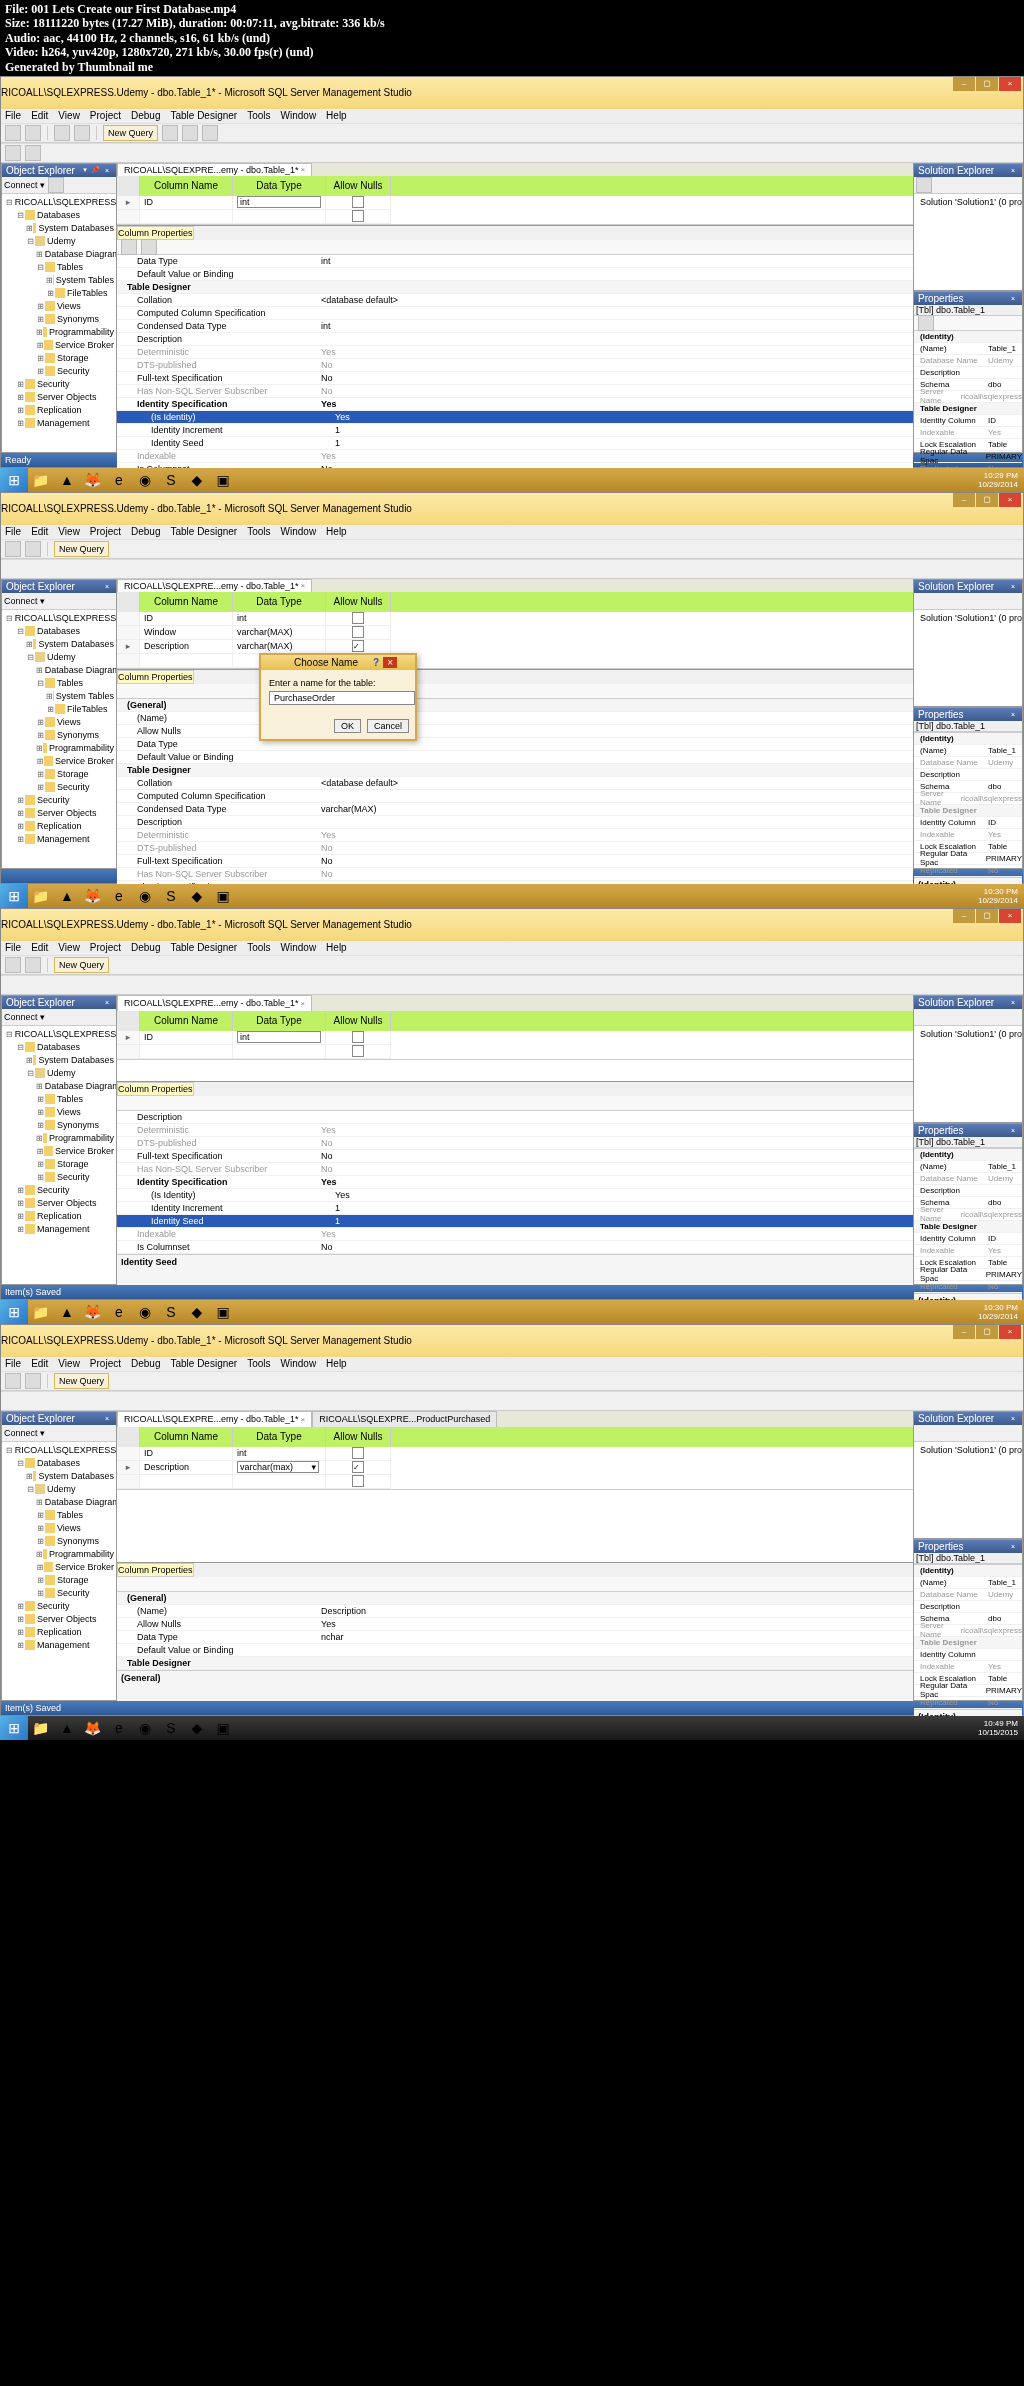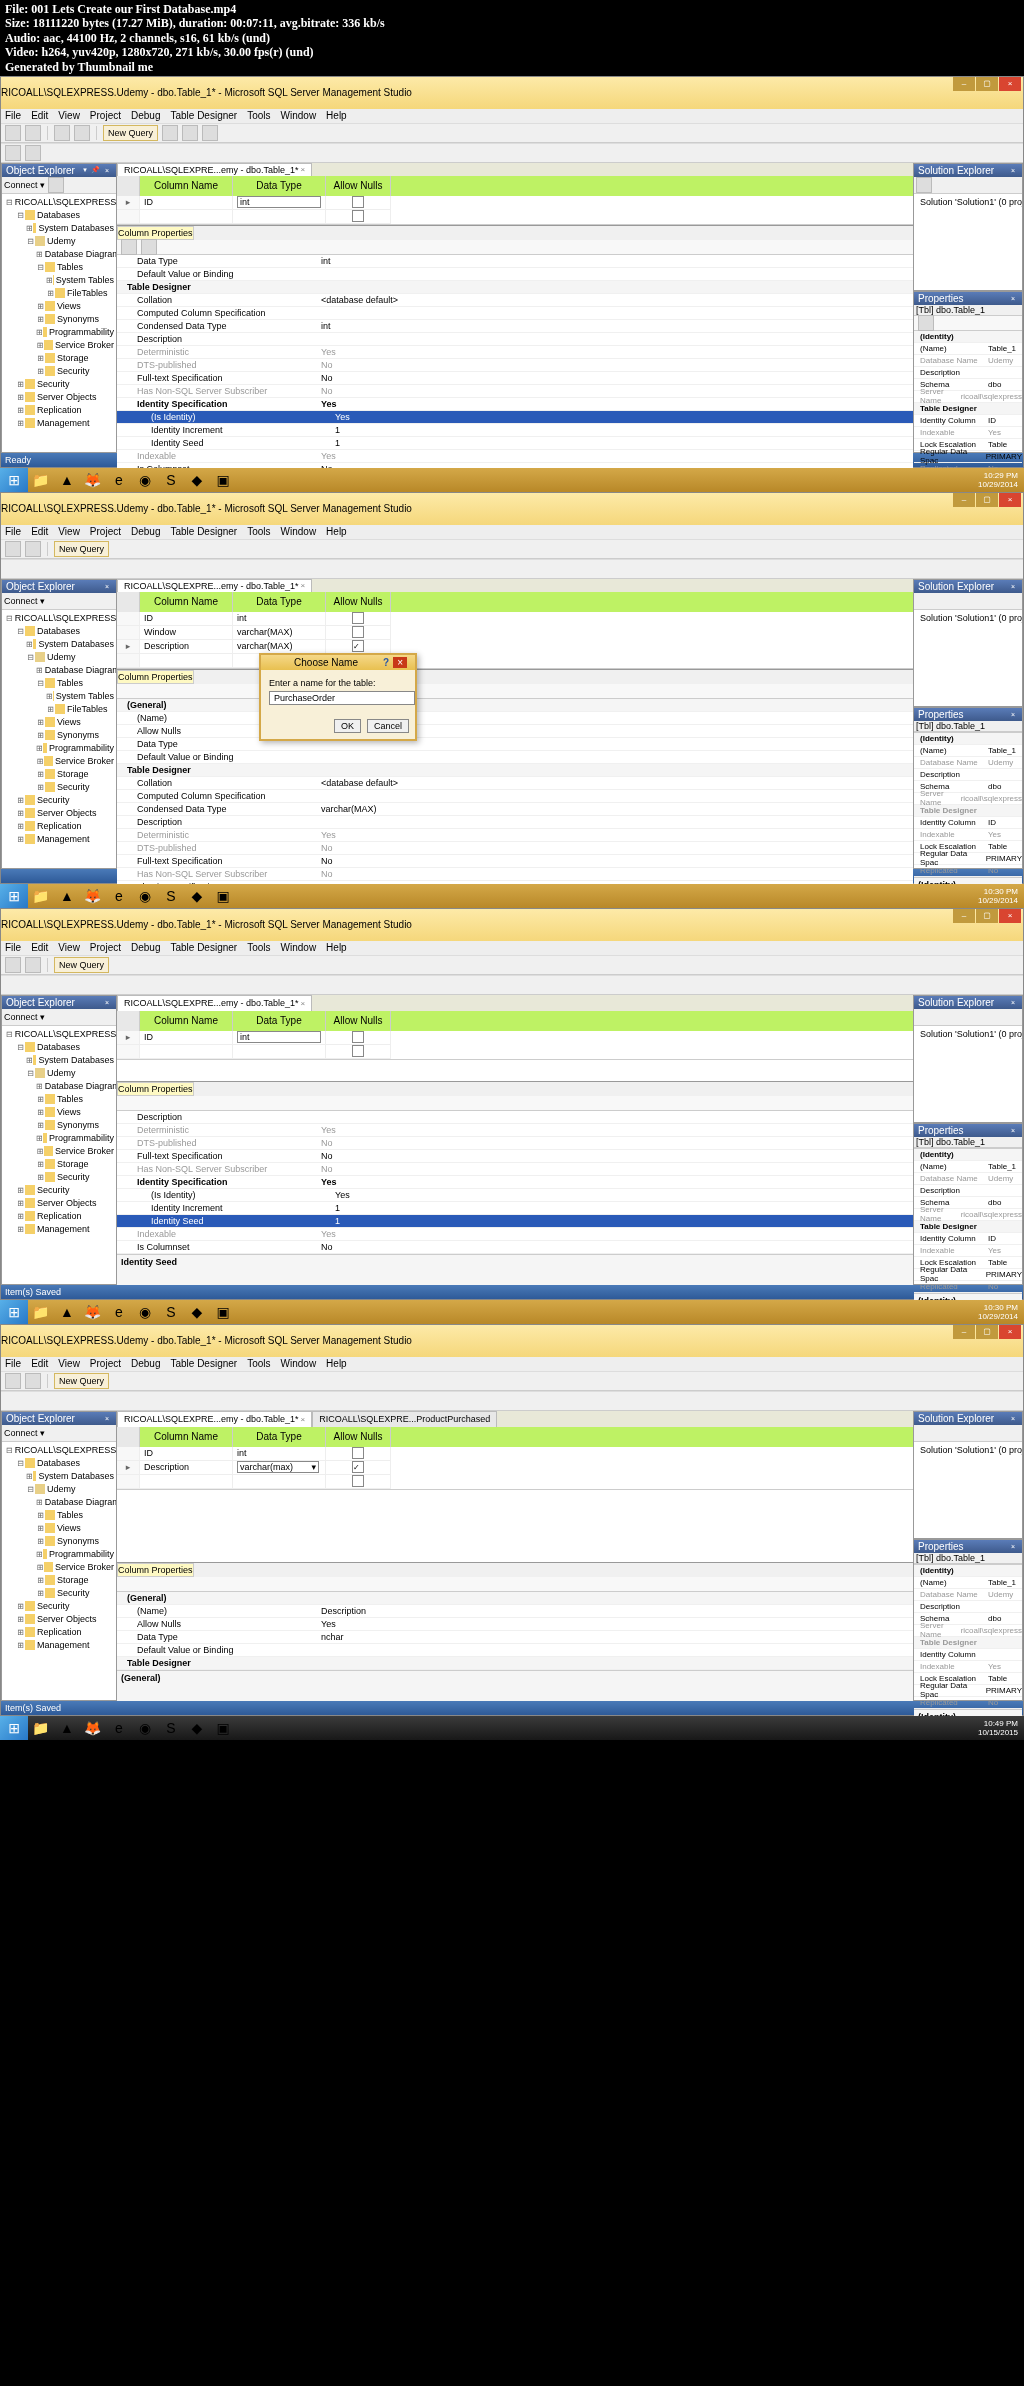--- a/index.html
+++ b/index.html
@@ -59,21 +59,21 @@
 .prop-small{font-size:8px}
 .prop-small .prop-row{height:11px}
 .prop-small .pl{width:64px;padding-left:6px}
 .status-bar{background:linear-gradient(to bottom,#4a7ab8,#2e5a98);color:#fff;height:14px;font-size:9px;padding:0 4px;display:flex;align-items:center}
 .taskbar{background:linear-gradient(to bottom,#3b3b3b,#181818);height:24px;position:relative;display:flex;align-items:center}
 .taskbar.gold{background:linear-gradient(to bottom,#d4a848,#b88828)}
 .start-btn{width:28px;height:24px;background:linear-gradient(135deg,#58b0e8,#2878c8);display:flex;align-items:center;justify-content:center;color:#fff;font-size:14px}
 .tb-icon{width:26px;height:22px;display:flex;align-items:center;justify-content:center;font-size:14px}
 .tb-time{margin-left:auto;padding:0 6px;font-size:8px;color:#fff;text-align:right;line-height:9px}
 .dialog{position:absolute;background:#f8f0d8;border:2px solid #d4a848;box-shadow:2px 2px 6px rgba(0,0,0,0.3);z-index:100}
-.dlg-title{background:linear-gradient(to bottom,#f5d888,#e8c050);padding:2px 8px;font-size:10px;display:flex;justify-content:space-between;align-items:center}
+.dlg-title{background:linear-gradient(to bottom,#f5d888,#e8c050);padding:2px 18px;font-size:10px;display:flex;justify-content:space-between;align-items:center}
 .dlg-body{padding:8px;font-size:9px}
 .dlg-input{border:1px solid #888;padding:1px 4px;font-size:9px;background:#fff}
 .dlg-btns{display:flex;justify-content:flex-end;gap:6px;padding:6px}
 .dlg-btn{padding:1px 6px;border:1px solid #888;background:#f0f0f0;font-size:9px}
 .dd-open{border:1px solid #888;font-size:9px;padding:0 2px;display:flex;justify-content:space-between;align-items:center;width:76px}
 </style>
 </head>
 <body>
 
 <div class="header-info">

